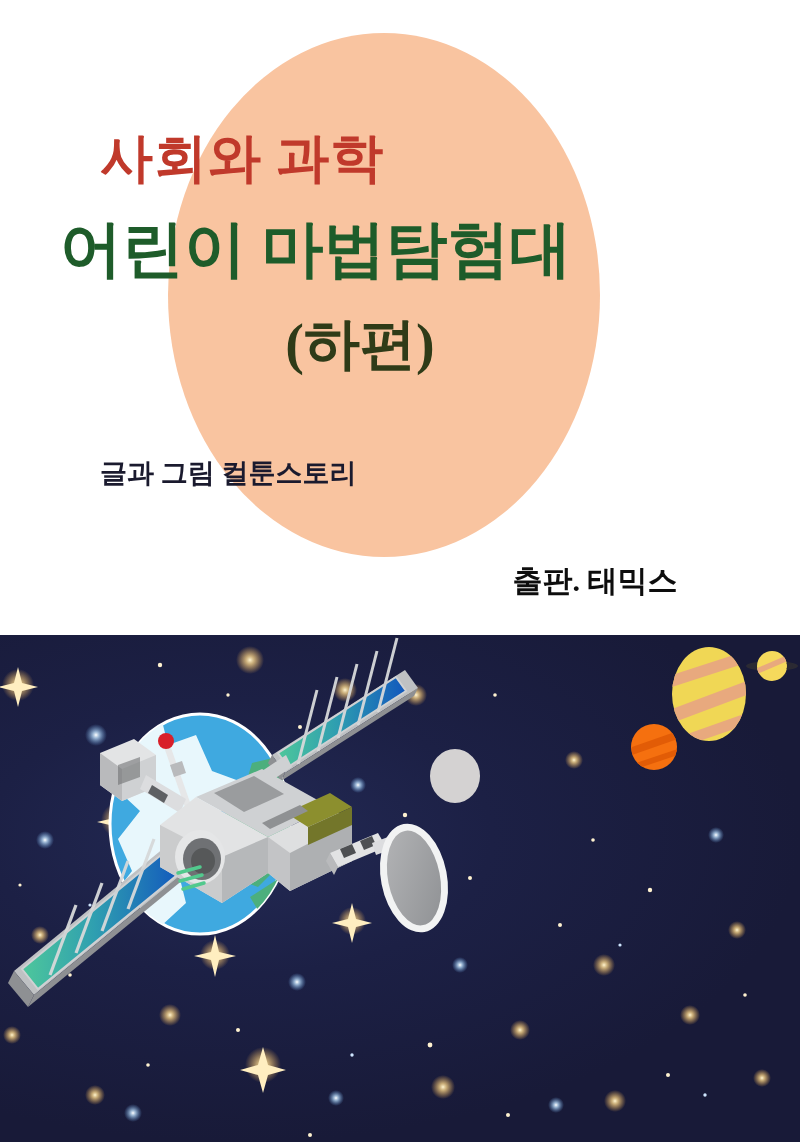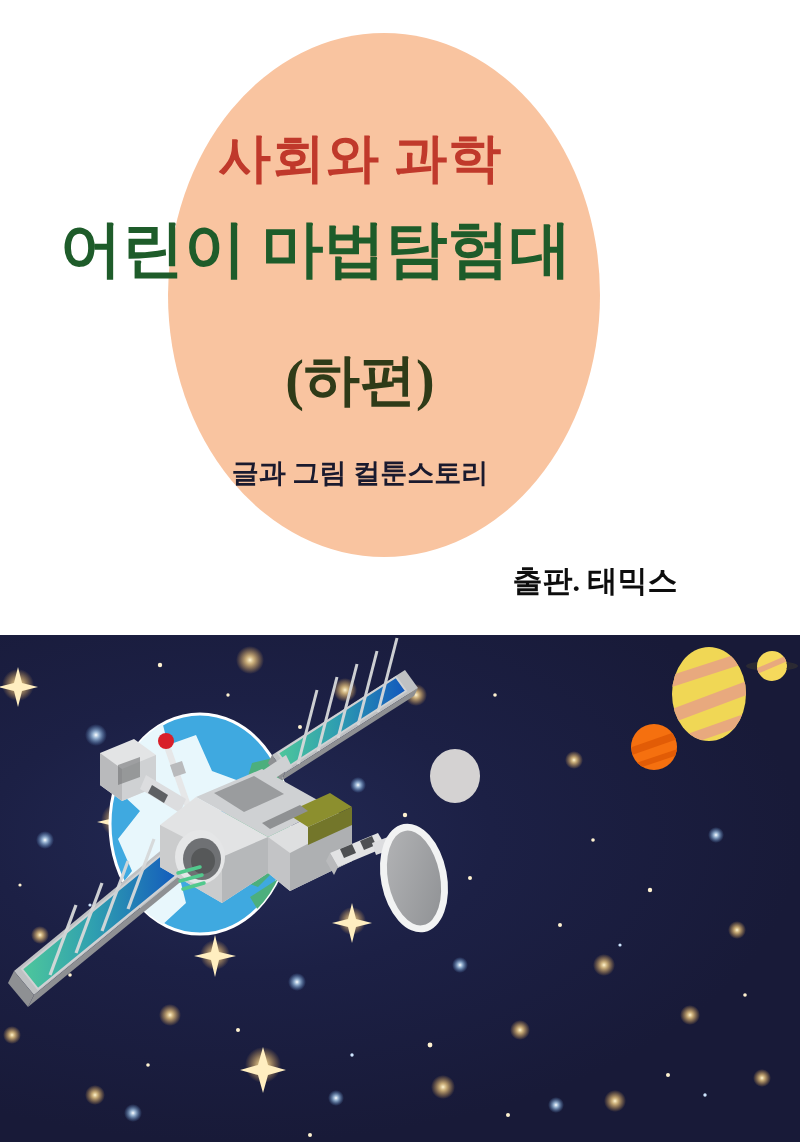--- a/index.html
+++ b/index.html
@@ -47,21 +47,20 @@
     top: 0;
     width: 800px;
     height: 635px;
   }
 
   .title-line-1 {
     position: absolute;
     left: 100px;
     top: 132px;
     width: 520px;
-    text-align: center;
     color: #c0392b;
     font-size: 53px;
     font-weight: bold;
     letter-spacing: 1px;
     line-height: 1.0;
     white-space: nowrap;
   }
 
   .title-line-2 {
     position: absolute;
@@ -80,29 +79,27 @@
     position: absolute;
     left: 100px;
     top: 316px;
     width: 520px;
     text-align: center;
     color: #2f3b18;
     font-size: 56px;
     font-weight: bold;
     line-height: 1.0;
     white-space: nowrap;
-    margin-top: 36px;
   }
 
   .byline {
     position: absolute;
     left: 100px;
     top: 460px;
     width: 520px;
-    text-align: center;
     color: #1a1a2e;
     font-size: 27px;
     font-weight: bold;
     line-height: 1.0;
     white-space: nowrap;
   }
 
   .publisher {
     position: absolute;
     left: 430px;

